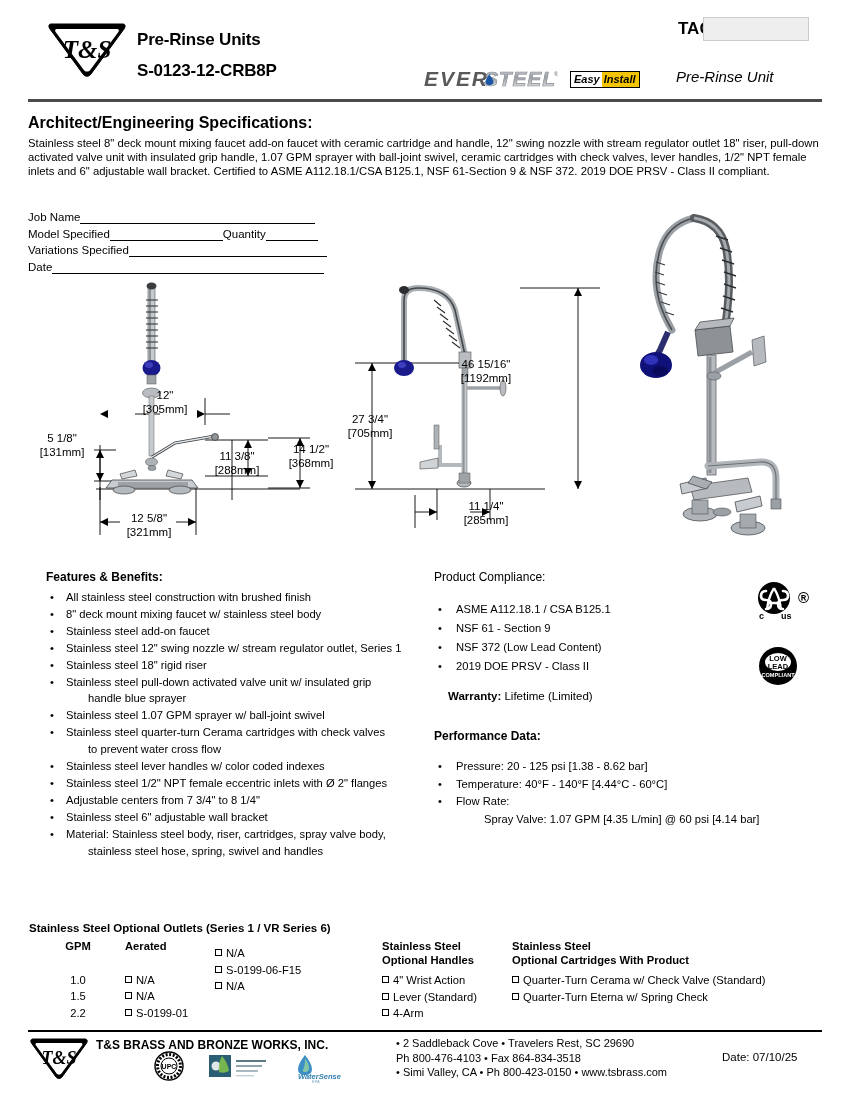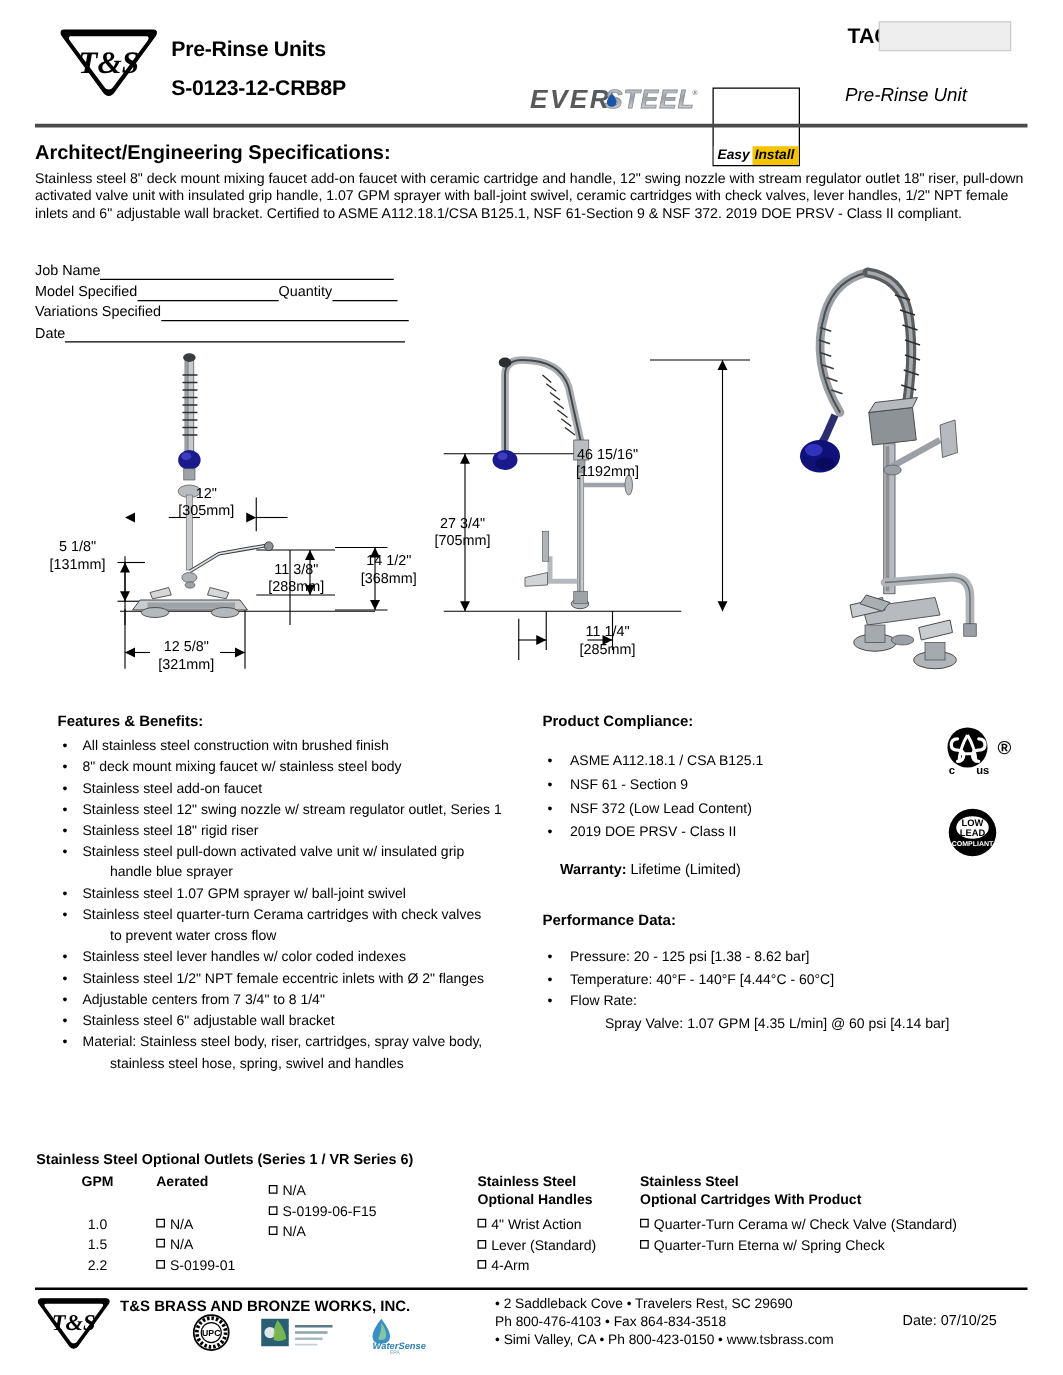--- a/index.html
+++ b/index.html
@@ -31,21 +31,21 @@
     background:#eeeeee; border:1px solid #cccccc;
   }
   .eversteel { position:absolute; left:424px; top:68px; width:134px; height:22px; }
   .eversteel svg { display:block; }
   .easy-install { position:absolute; left:570px; top:70px; }
   .ei-box {
     display:inline-block; border:1.5px solid #000; background:#fff;
     font-size:11px; font-weight:bold; font-style:italic; line-height:13px;
     padding:0; vertical-align:middle; white-space:nowrap;
   }
-  .ei-easy { display:inline-block; padding:1px 2px 1px 3px; color:#000; background:#fff;margin-top:46px; }
+  .ei-easy { display:inline-block; padding:1px 2px 1px 3px; color:#000; background:#fff; }
   .ei-install { display:inline-block; padding:1px 3px 1px 2px; color:#000; background:#f5c400; }
   .prerinse-unit {
     position:absolute; left:676px; top:68px;
     font-size:15px; font-style:italic; white-space:nowrap;
   }
   .hdr-rule { position:absolute; left:28px; top:99px; width:794px; height:3px; background:#4a4a4a; }
 
   
   .spec-head { position:absolute; left:28px; top:114px; font-size:16px; font-weight:bold; }
   .spec-body {
@@ -66,21 +66,21 @@
   .dim.c { text-align:center; }
   svg.draw { position:absolute; left:0; top:0; overflow:visible; }
 
   
   .feat-head { position:absolute; left:46px; top:570px; font-size:12px; font-weight:bold; }
   .feat-list { position:absolute; left:46px; top:589px; width:390px; }
   .li { position:relative; padding-left:20px; font-size:11.2px; line-height:16.9px; }
   .li .bullet { position:absolute; left:4px; top:0; }
   .li .cont { display:block; padding-left:22px; }
 
-  .pc-head { position:absolute; left:434px; top:570px; font-size:12px; font-weight:bold; }
+  .pc-head { position:absolute; left:434px; top:570px; font-size:12px; font-weight:normal; }
   .pc-list { position:absolute; left:434px; top:600px; width:290px; }
   .pc-list .li { font-size:11.2px; line-height:19px; padding-left:22px; }
   .warranty { position:absolute; left:448px; top:690px; font-size:11.5px;text-align:right; }
   .warranty b { font-weight:bold; }
   .perf-head { position:absolute; left:434px; top:729px; font-size:12px; font-weight:bold; }
   .perf-list { position:absolute; left:434px; top:758px; width:400px; }
   .perf-list .li { font-size:11.2px; line-height:17.5px; padding-left:22px; }
   .perf-sub { display:block; padding-left:28px; font-size:11.2px; line-height:17.5px; }
 
   .badges { position:absolute; left:752px; top:578px; width:60px; }

